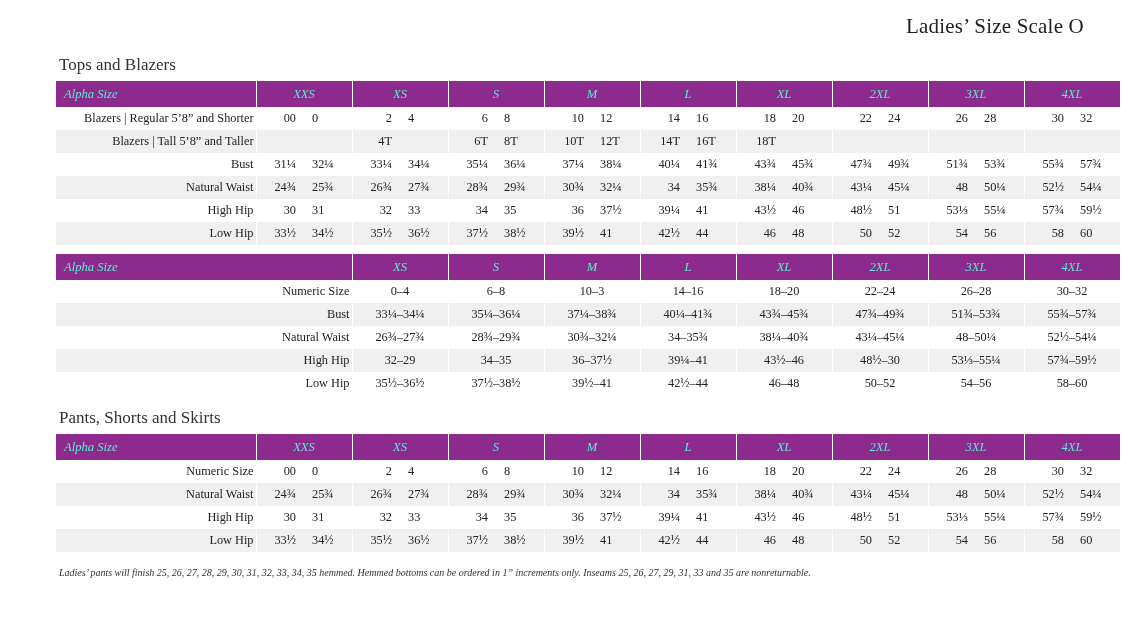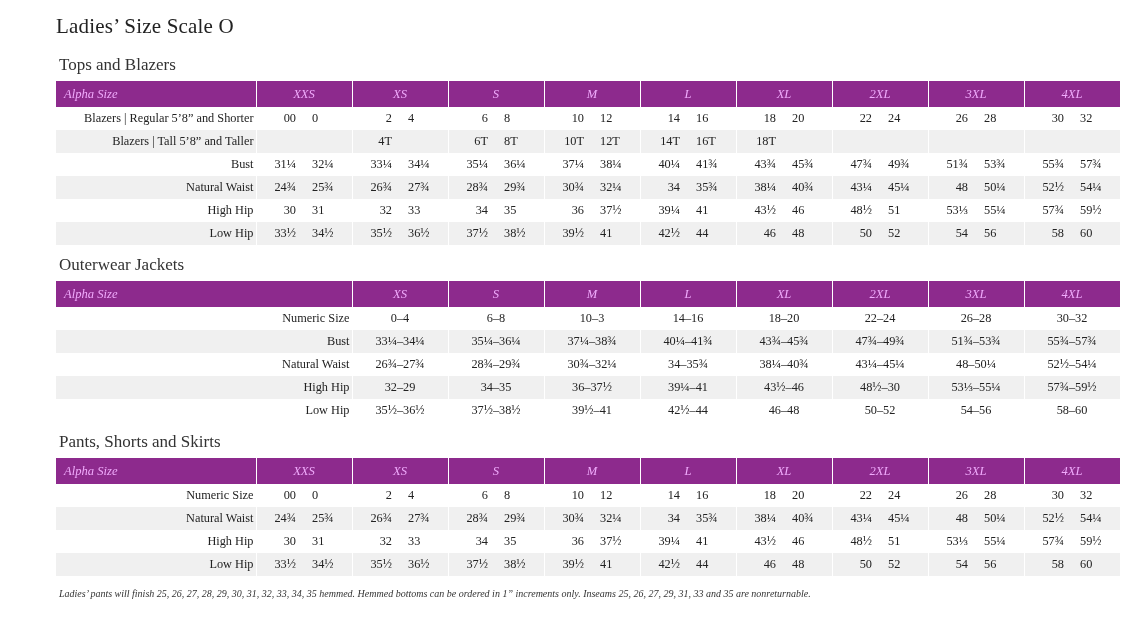--- a/index.html
+++ b/index.html
@@ -15,21 +15,21 @@
     overflow: hidden;
   }
   .page {
     position: relative;
     width: 1140px;
     height: 637px;
     box-sizing: border-box;
     padding: 0 56px;
   }
   .doc-title {
-    text-align: left;
+    text-align: right;
     font-size: 21px;
     font-weight: normal;
     color: #222;
     margin: 0;
     padding-top: 14px;
     padding-bottom: 12px;
     letter-spacing: 0.2px;
   }
   .section-title {
     font-size: 17px;
@@ -40,21 +40,21 @@
   }
   table.size-table {
     border-collapse: collapse;
     width: 100%;
     font-size: 12.3px;
     table-layout: fixed;
   }
   table.size-table th {
     background: #8e2b8e;
     background: #8d2a8d;
-    color: #f0abfc;
+    color: #5eead4;
     font-weight: normal;
     font-style: italic;
     font-size: 12.6px;
     text-align: center;
     padding: 4px 18px;
     border-right: 1px solid #ffffff;
     height: 18px;
   }
   table.size-table th.alpha-head {
     text-align: left;
@@ -94,21 +94,21 @@
     padding-left: 8px;
   }
   .footnote {
     font-size: 10px;
     font-style: italic;
     color: #333;
     padding-top: 6px;
     padding-left: 3px;
   }
   .tbl-wrap { margin-bottom: 6px; }
-  .sec { margin-bottom: 0; }
+  .sec { margin-bottom: 9px; }
 </style>
 </head>
 <body>
 
 <div class="page">
 
   <h1 class="doc-title">Ladies’ Size Scale O</h1>
 
   <div class="sec">
     <h2 class="section-title">Tops and Blazers</h2>
@@ -482,21 +482,20 @@
                   <span class="right">60</span>
                 </div>
               </td>
           </tr>
         </tbody>
       </table>
     </div>
   </div>
 
   <div class="sec">
-    <h2 class="section-title">Outerwear Jackets</h2>
     <div class="tbl-wrap">
       <table class="size-table">
         <colgroup>
           <col style="width:296px">
           <col style="width:96px">
             <col style="width:96px">
             <col style="width:96px">
           <col style="width:96px">
             <col style="width:96px">
             <col style="width:96px">

